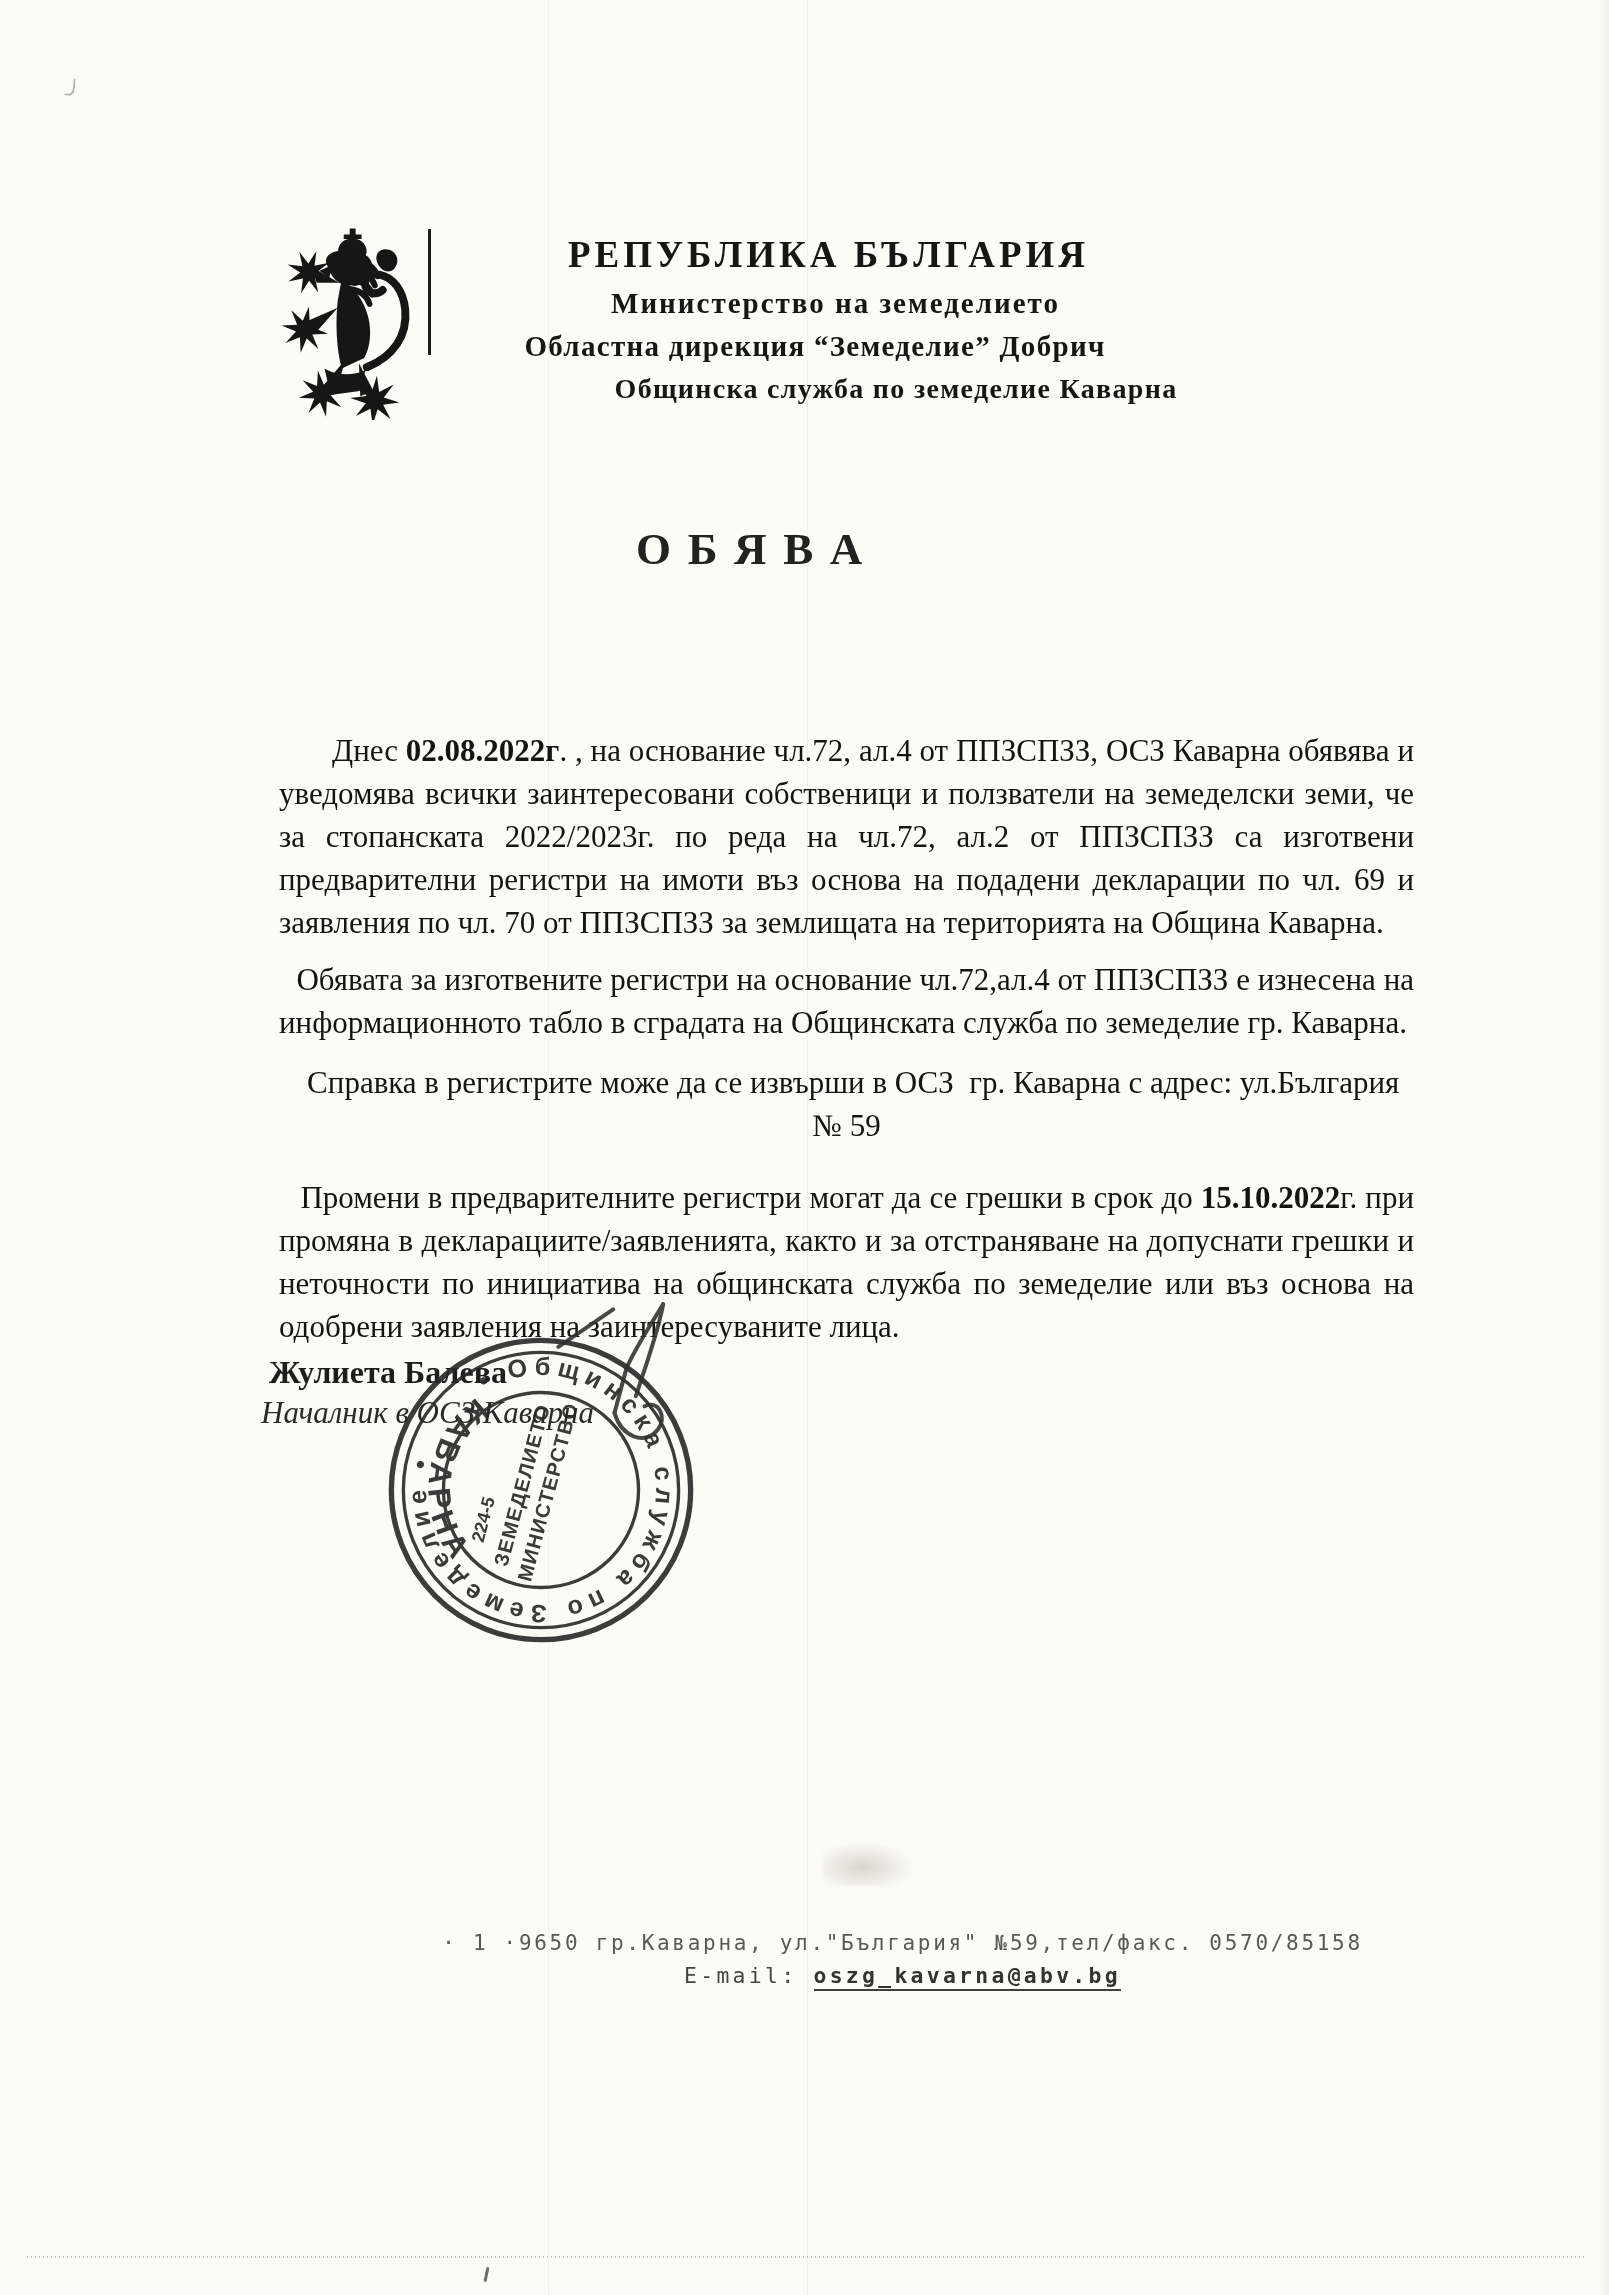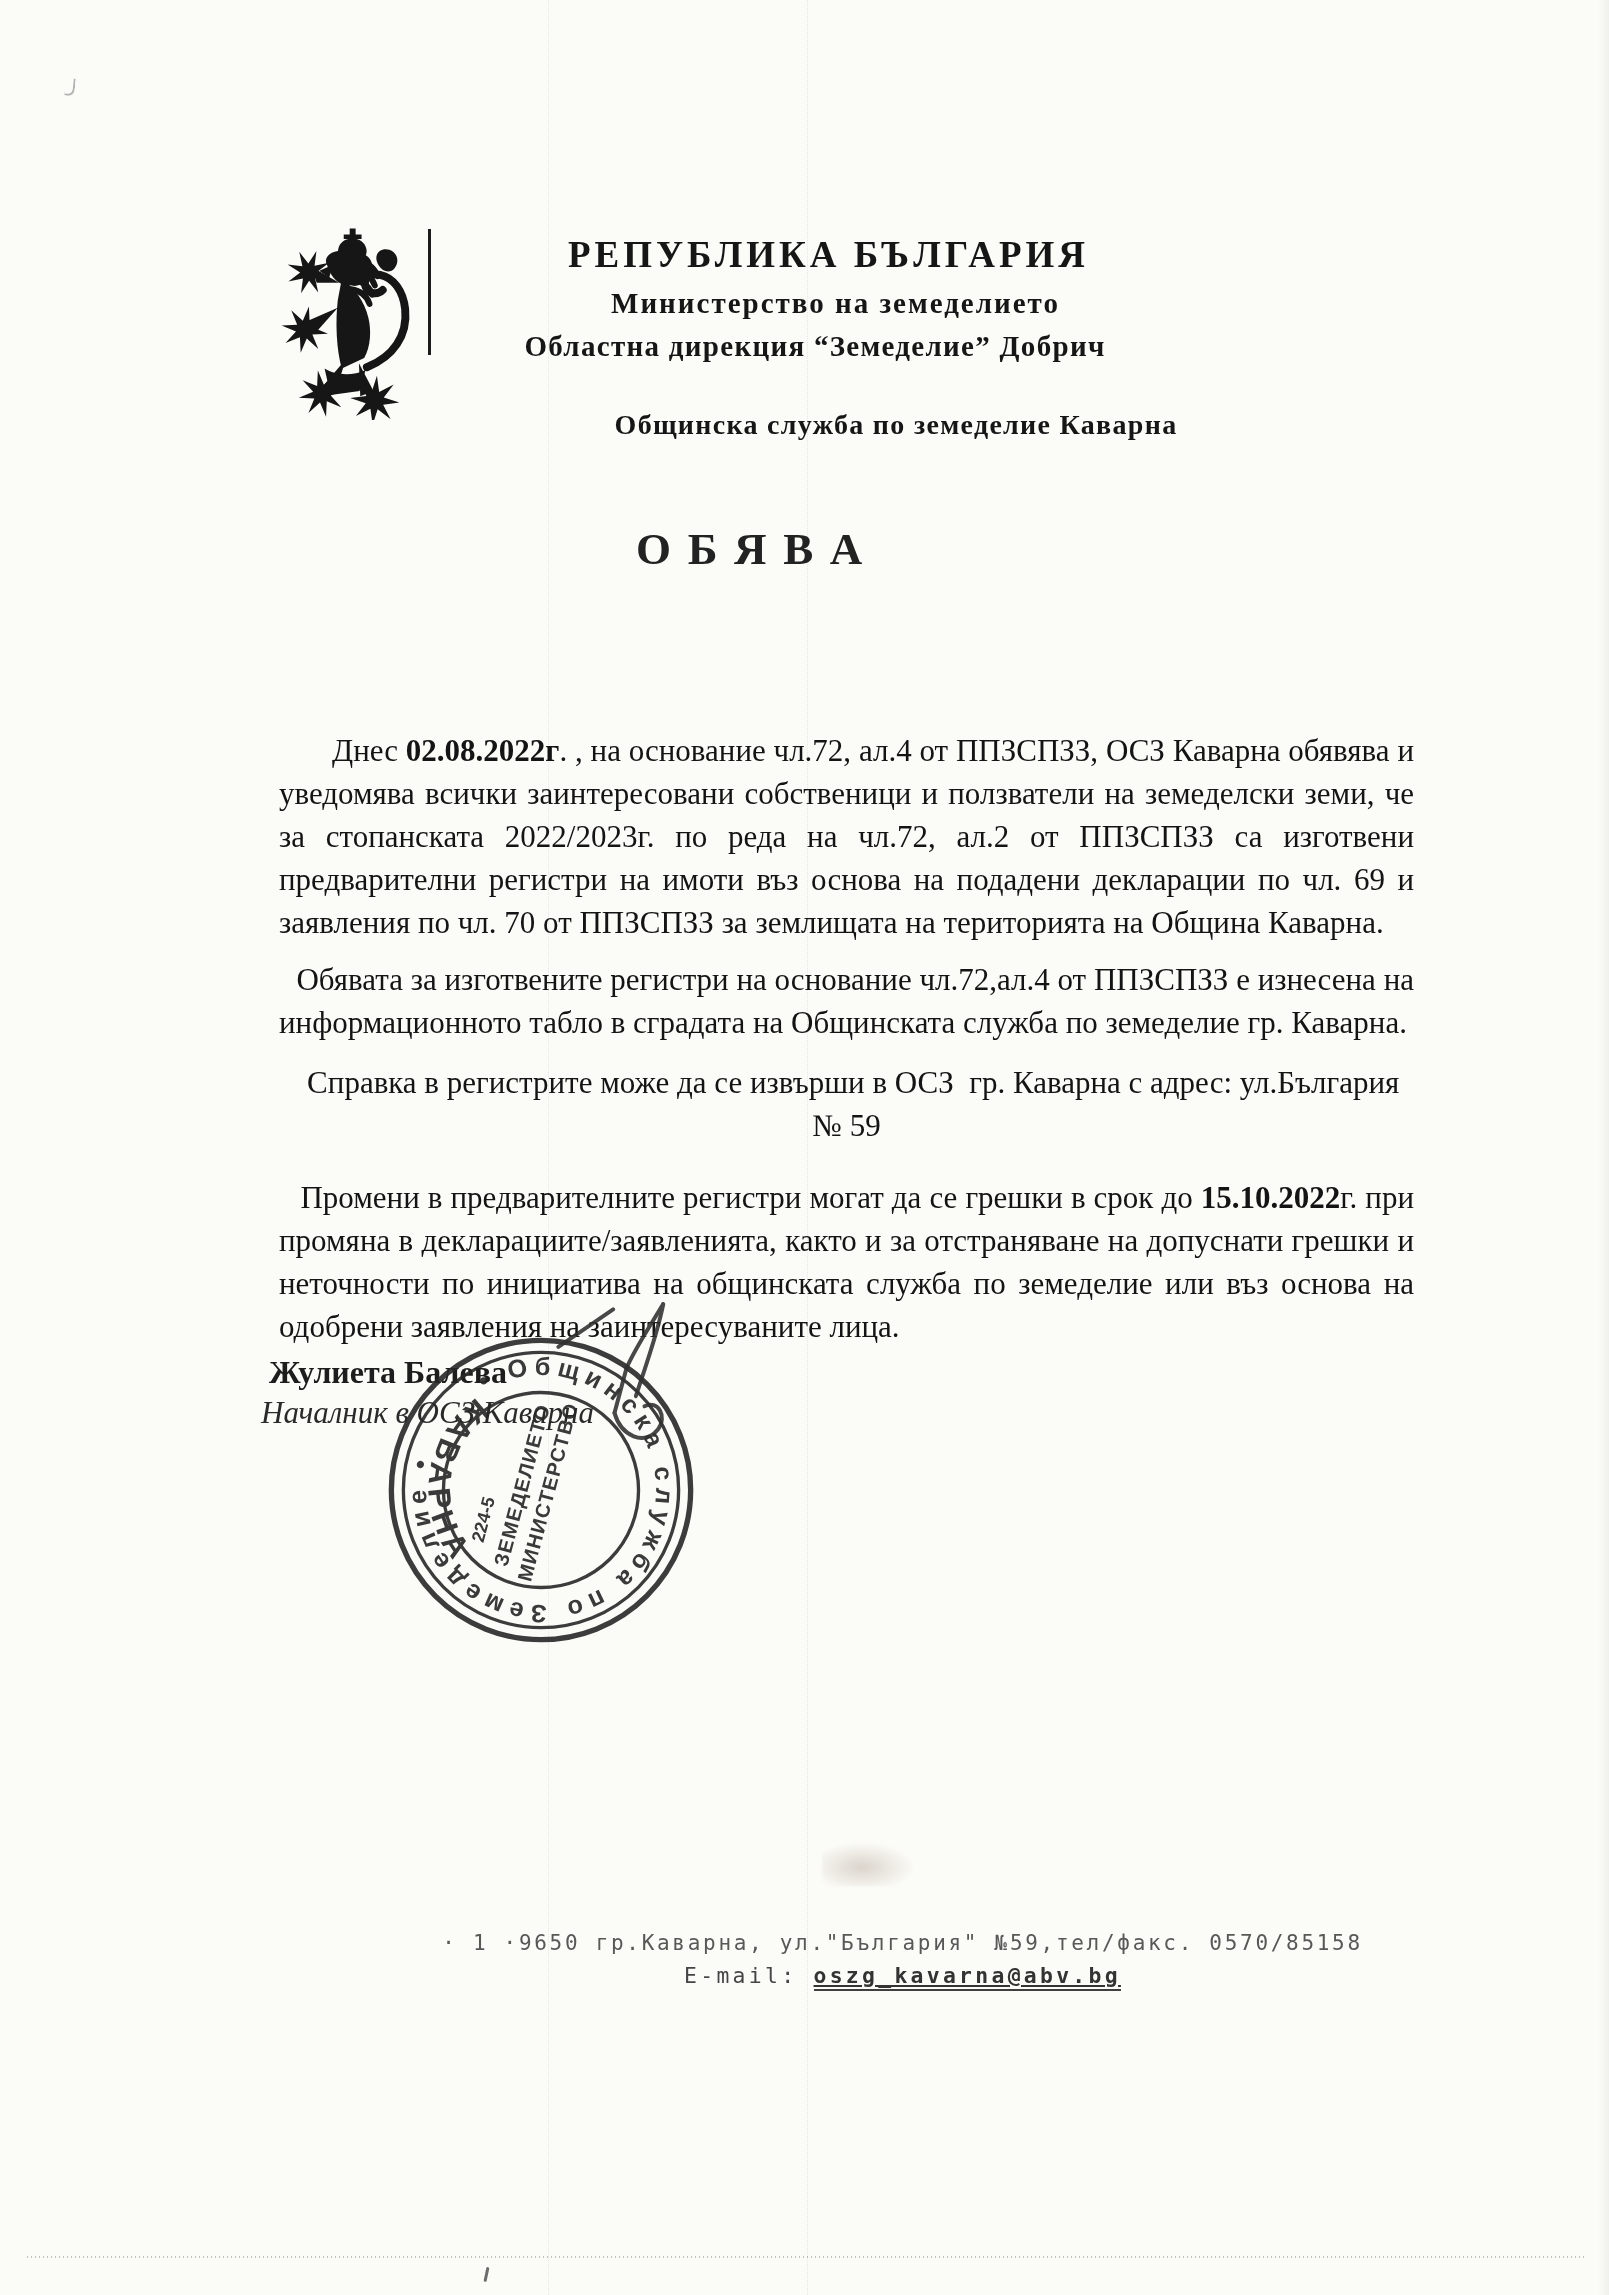--- a/index.html
+++ b/index.html
@@ -15,21 +15,21 @@
   .mark-bottom{position:absolute;left:485px;top:2267px;width:3.3px;height:14.7px;background:#4a4a4a;border-radius:2px;transform:rotate(12deg);opacity:.8;}
   .smudge{position:absolute;left:822px;top:1839px;width:100px;height:47px;opacity:.5;filter:blur(1.3px);
           background:radial-gradient(ellipse at 40% 60%, rgba(110,82,55,.45), rgba(110,82,55,0) 62%);}
   .edge-right{position:absolute;right:0;top:0;width:12px;height:2295px;background:linear-gradient(90deg,rgba(0,0,0,0),rgba(0,0,0,.05));}
 
   
   .hline{position:absolute;text-align:center;font-family:Liberation Serif, serif;font-weight:bold;color:#161616;white-space:nowrap;}
   .h1{left:561px;width:535px;top:233px;font-size:37px;letter-spacing:4px;}
   .h2{left:548px;width:575px;top:287px;font-size:29px;letter-spacing:2px;}
   .h3{left:434px;width:762px;top:330px;font-size:29px;letter-spacing:1.3px;}
-  .h4{left:535px;width:722px;top:373px;font-size:28px;letter-spacing:1.3px;margin-top:36px;}
+  .h4{left:535px;width:722px;top:373px;font-size:28px;letter-spacing:1.3px;}
   .divider{position:absolute;left:428px;top:229px;width:2.7px;height:126px;background:#1b1b1b;}
 
   
   .doc-title{position:absolute;left:636px;top:523px;width:241px;text-align:left;
              font-size:45px;font-weight:bold;letter-spacing:2.7px;color:#222;white-space:nowrap;}
 
   
   .body-block{position:absolute;left:265px;top:715px;width:1163px;}
   .para{margin:14px;font-size:31px;line-height:43px;text-align:justify;color:#141414;}
   .para .b{font-weight:bold;}
@@ -50,21 +50,21 @@
   .inner-text{font-size:30px;font-weight:bold;letter-spacing:2px;}
   .inner-num{font-size:27px;font-weight:bold;}
 
   .signature-strokes{position:absolute;left:521px;top:1216px;width:227px;height:267px;opacity:.88;}
 
   
   .footer-line1{position:absolute;left:214px;width:1377px;top:1931px;text-align:center;
     font-family:"DejaVu Sans Mono",monospace;font-size:21px;letter-spacing:2.7px;color:#585856;white-space:nowrap;}
   .footer-line2{position:absolute;left:214px;width:1377px;top:1963px;text-align:center;
     font-family:"DejaVu Sans Mono",monospace;font-size:21.4px;letter-spacing:3.3px;color:#454545;white-space:nowrap;}
-  .footer-line2 .email{font-weight:bold;border-bottom:2px solid #3f3f3f;padding-bottom:1.3px;color:#333;text-decoration:underline;}
+  .footer-line2 .email{font-weight:bold;border-bottom:2px solid #3f3f3f;padding-bottom:1.3px;color:#333;}
 
   .emblem-svg{position:absolute;left:281px;top:226px;width:142px;height:194px;}
 </style>
 </head>
 <body>
 
 <div class="vline" style="left:548px"></div>
 <div class="vline" style="left:807px"></div>
 <div class="hnoise"></div>
 <div class="mark-tl"></div>

